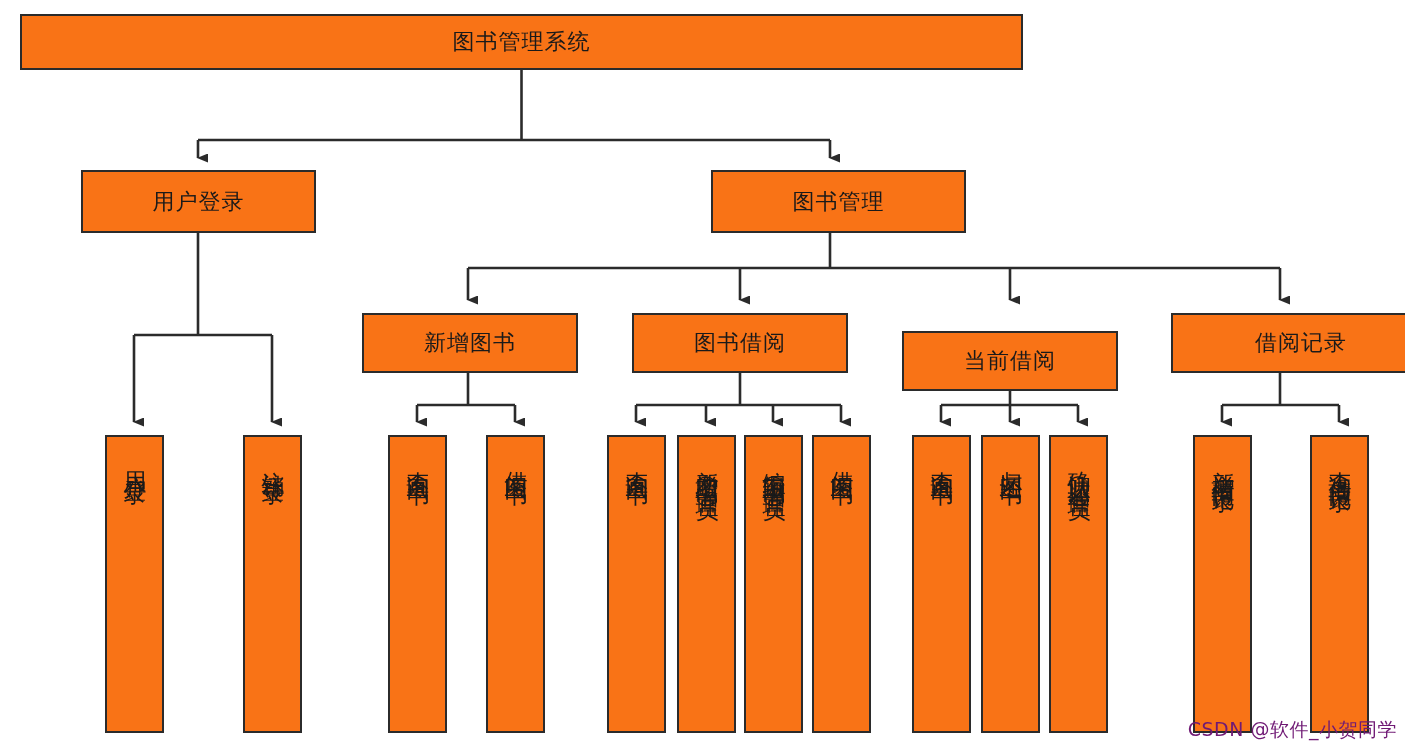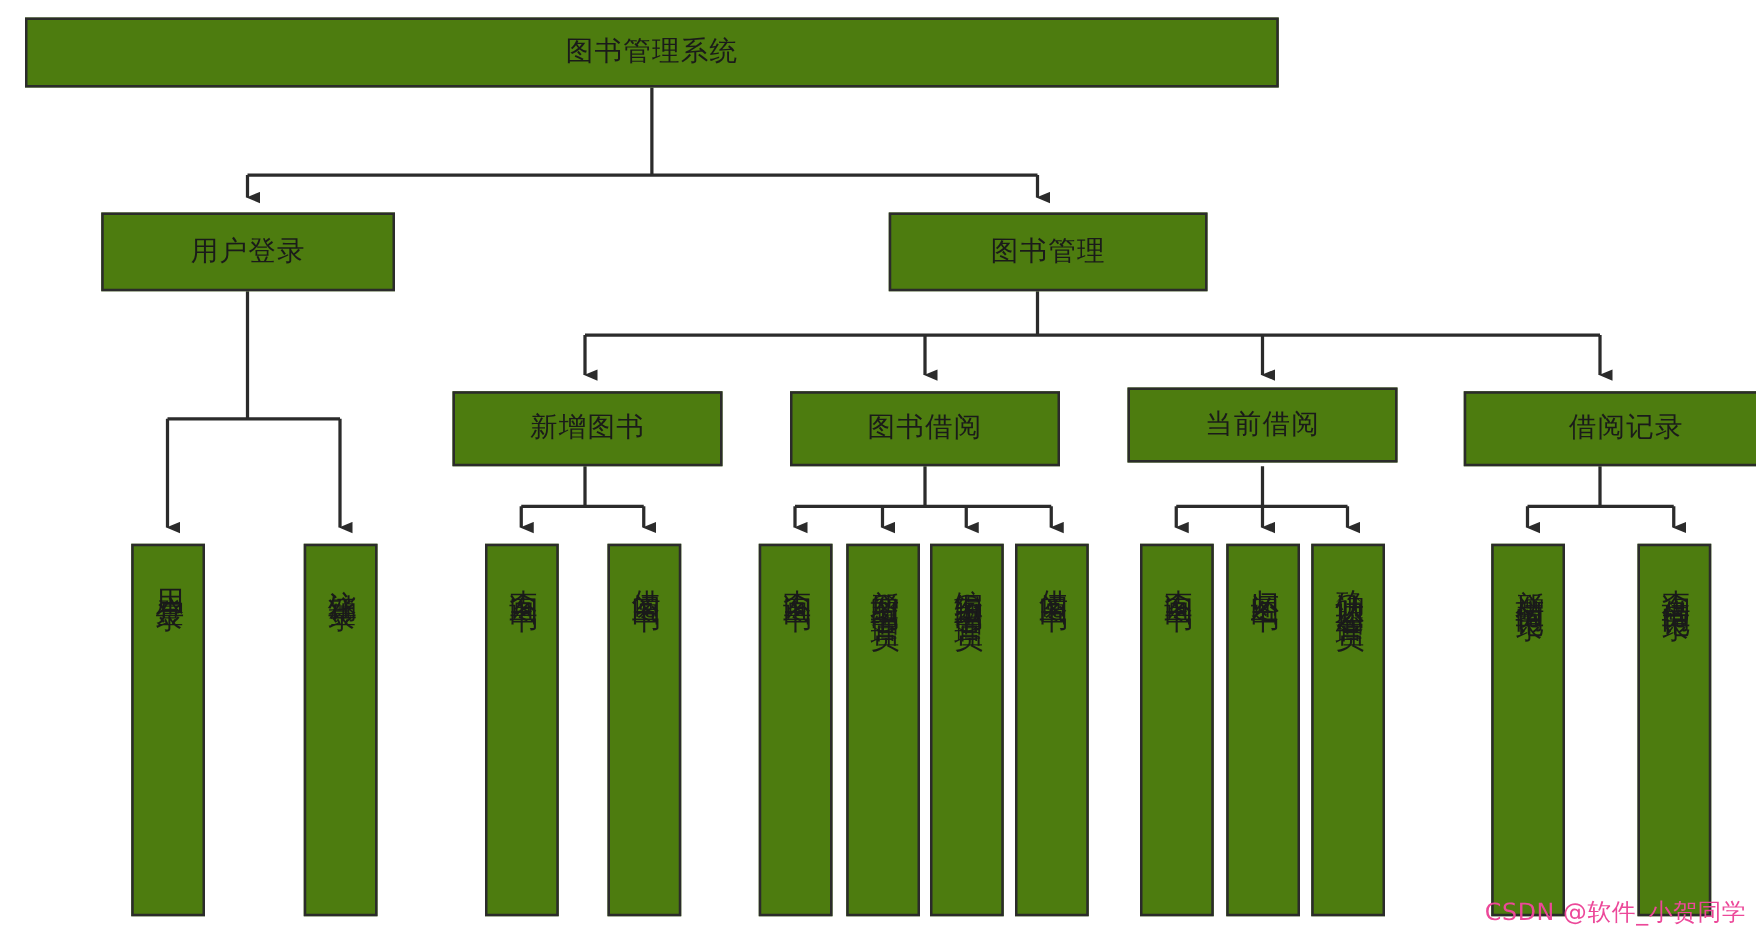--- a/index.html
+++ b/index.html
@@ -19,21 +19,21 @@
   #wires{
     position:absolute;
     left:0; top:0;
     width:1405px; height:747px;
     pointer-events:none;
   }
   
   .node{
     position:absolute;
     box-sizing:border-box;
-    background:#4d7c0f;
+    background:#f97316;
     border:2.5px solid #2b2b2b;
     display:flex;
     align-items:center;
     justify-content:center;
     color:#1a1a1a;
   }
   .node .lbl{
     display:block;
     text-align:center;
     line-height:1.15;
@@ -58,21 +58,21 @@
     line-height:1.12;
     letter-spacing:4px;
     white-space:nowrap;
   }
   
   #watermark{
     position:absolute;
     right:8px;
     bottom:4px;
     font-size:19px;
-    color:#ec4899;
+    color:#701a75;
     letter-spacing:0.5px;
     white-space:nowrap;
     user-select:none;
   }
 </style>
 </head>
 <body>
 
 <div id="canvas">
 
@@ -136,21 +136,21 @@
   <div class="node h-node" style="left:711px;top:170px;width:255px;height:63px;">
     <span class="lbl">图书管理</span>
   </div>
 
   <div class="node h-node" style="left:362px;top:313px;width:216px;height:60px;">
     <span class="lbl">新增图书</span>
   </div>
   <div class="node h-node" style="left:632px;top:313px;width:216px;height:60px;">
     <span class="lbl">图书借阅</span>
   </div>
-  <div class="node h-node" style="left:902px;top:310px;width:216px;height:60px;">
+  <div class="node h-node" style="left:902px;top:331px;width:216px;height:60px;">
     <span class="lbl">当前借阅</span>
   </div>
   <div class="node h-node" style="left:1171px;top:313px;width:260px;height:60px;">
     <span class="lbl">借阅记录</span>
   </div>
 
   <div class="node v-node" style="left:105px;top:435px;width:59px;height:298px;">
     <span class="lbl">用户登录</span>
   </div>
   <div class="node v-node" style="left:243px;top:435px;width:59px;height:298px;">

